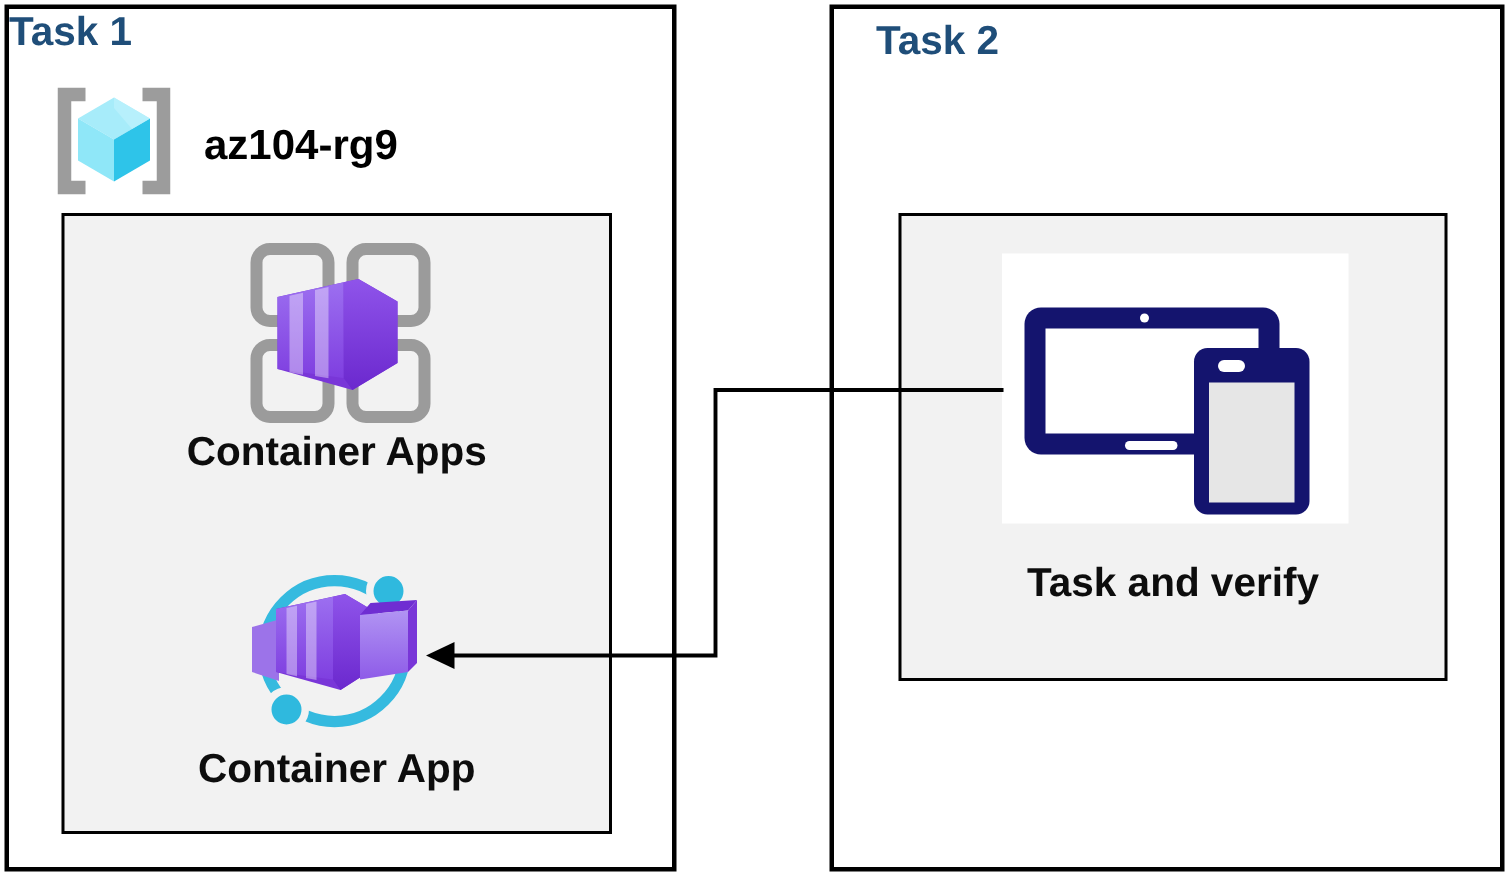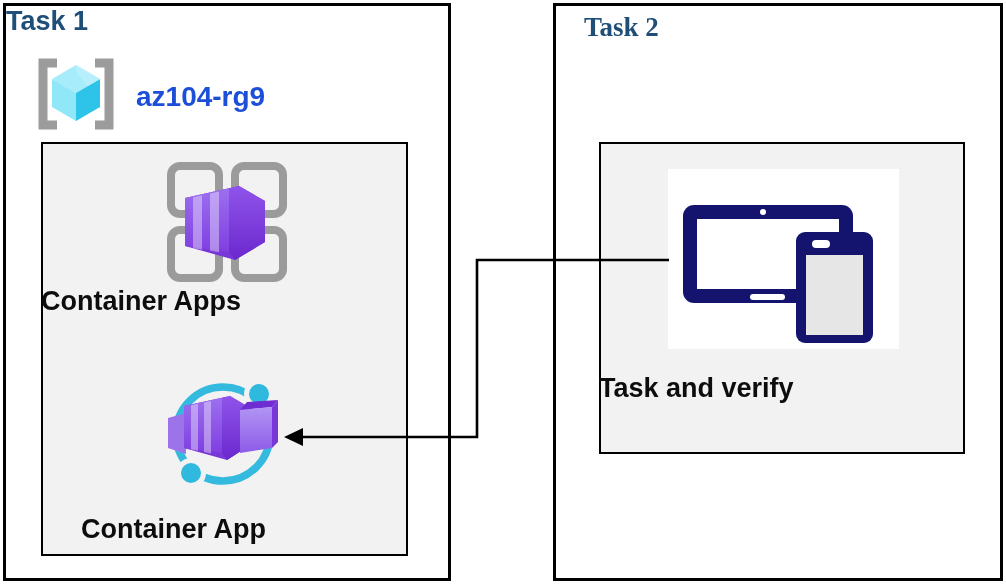--- a/index.html
+++ b/index.html
@@ -12,38 +12,38 @@
   .task-box {
     position: absolute; background: #ffffff; border: 3px solid #000000;
   }
   .task-box.t1 { left: 3px; top: 3px; width: 448px; height: 578px; }
   .task-box.t2 { left: 553px; top: 3px; width: 450px; height: 578px; }
   .task-title {
     position: absolute; font-size: 27px; font-weight: bold; color: #1F4E79;
     letter-spacing: 0px; white-space: nowrap;
   }
   .t1-title { left: 22px; top: 12px; }
-  .t2-title { left: 584px; top: 12px; font-family: Liberation Serif, serif; }
+  .t2-title { left: 584px; top: 12px; }
   .rg-row { position: absolute; left: 30px; top: 56px; display: flex; align-items: center; }
   .rg-icon { width: 92px; height: 76px; }
-  .rg-name { font-size: 28px; font-weight: bold; color: #1d4ed8; margin-left: 14px; margin-top: 6px; white-space: nowrap; }
+  .rg-name { font-size: 28px; font-weight: bold; color: #000000; margin-left: 14px; margin-top: 6px; white-space: nowrap; }
   .panel {
     position: absolute; background: #F2F2F2; border: 2px solid #000000;
   }
   .panel.p1 { left: 41px; top: 142px; width: 367px; height: 414px; }
   .panel.p2 { left: 599px; top: 142px; width: 366px; height: 312px; }
   .icon-abs { position: absolute; }
   .env-icon { left: 163px; top: 158px; width: 128px; height: 128px; }
   .app-icon { left: 168px; top: 378px; width: 118px; height: 112px; }
   .diagram-label {
     position: absolute; font-size: 27px; font-weight: bold; color: #0d0d0d;
-    text-align: left; line-height: 34px; white-space: pre-line;
+    text-align: center; line-height: 34px; white-space: pre-line;
   }
   .env-label { left: 41px; top: 284px; width: 367px; }
-  .app-label { left: 41px; top: 512px; width: 367px; margin-left: 40px; }
+  .app-label { left: 41px; top: 495px; width: 367px; }
   .tv-label  { left: 599px; top: 371px; width: 366px; }
   .device-plate {
     position: absolute; left: 668px; top: 169px; width: 231px; height: 180px;
     background: #ffffff;
   }
   .device-plate svg { width: 100%; height: 100%; display: block; }
   .connector-svg {
     position: absolute; inset: 0; width: 1006px; height: 584px; pointer-events: none;
   }
 </style>

